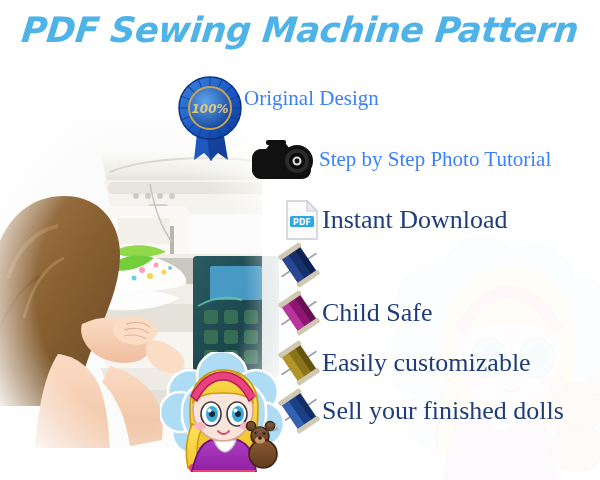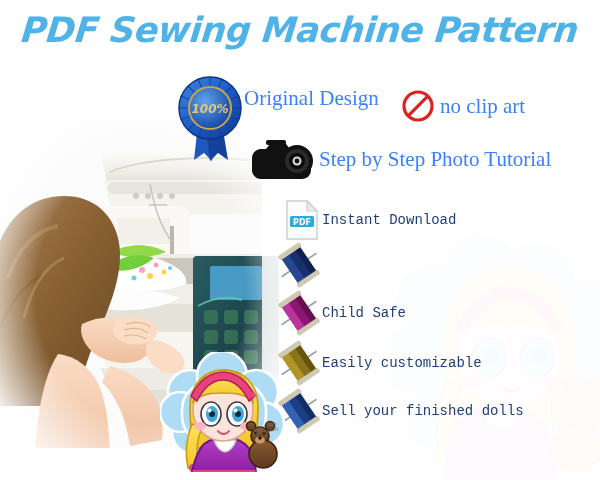--- a/index.html
+++ b/index.html
@@ -34,21 +34,21 @@
   .photo{
     position:absolute;left:0;top:118px;width:282px;height:348px;
   }
 
   
   .feat{position:absolute;display:flex;align-items:center;}
   .feat .ic{flex:0 0 auto;display:flex;align-items:center;justify-content:center;}
   .feat .lbl{white-space:nowrap;}
 
   .lbl-black{color:#3b82f6;font-size:21px;font-family:"Liberation Serif", serif;}
-  .lbl-navy{color:#1F3D7A;font-size:14px;font-family:Liberation Mono, monospace;}
+  .lbl-navy{color:#1F3D7A;font-size:26px;font-family:Liberation Serif, serif;}
 
   
   #row-original{left:244px;top:86px;}
   #row-noclip{left:396px;top:86px;}
   #row-tutorial{left:249px;top:136px;}
   #row-instant{left:282px;top:198px;}
   #row-quality{left:276px;top:242px;}
   #row-child{left:276px;top:290px;}
   #row-custom{left:276px;top:340px;justify-content:flex-end;}
   #row-sell{left:276px;top:388px;text-align:center;}
@@ -280,29 +280,20 @@
     </g>
 
     <circle cx="38" cy="38" r="21" fill="url(#rbC)" stroke="#C9A44B" stroke-width="2"></circle>
     <text x="38" y="43" text-anchor="middle" font-family="DejaVu Sans, sans-serif" font-size="12" font-style="italic" font-weight="bold" fill="#E3C77A">100%</text>
   </svg>
 
   <div class="feat" id="row-original">
     <div class="lbl lbl-black">Original Design</div>
   </div>
 
-  <div class="feat" id="row-noclip">
-    <div class="ic noclip-gap">
-      <svg width="36" height="36" viewBox="0 0 36 36">
-        <circle cx="18" cy="18" r="14" fill="none" stroke="#E02020" stroke-width="3.2"></circle>
-        <line x1="8.2" y1="27.8" x2="27.8" y2="8.2" stroke="#E02020" stroke-width="3.2"></line>
-      </svg>
-    </div>
-    <div class="lbl lbl-black">no clip art</div>
-  </div>
 
   <div class="feat" id="row-tutorial">
     <div class="ic cam-wrap">
       <svg width="68" height="44" viewBox="0 0 68 44">
         <g fill="#111111">
           <path d="M20 7h16l4 5h12c5 0 9 4 9 9v12c0 5-4 9-9 9H11c-5 0-9-4-9-9V21c0-5 4-9 9-9h5z"></path>
           <rect x="2" y="20" width="10" height="16" rx="3"></rect>
         </g>
         <circle cx="47" cy="24" r="16" fill="#111"></circle>
         <circle cx="47" cy="24" r="12" fill="#2B2B2B"></circle>

